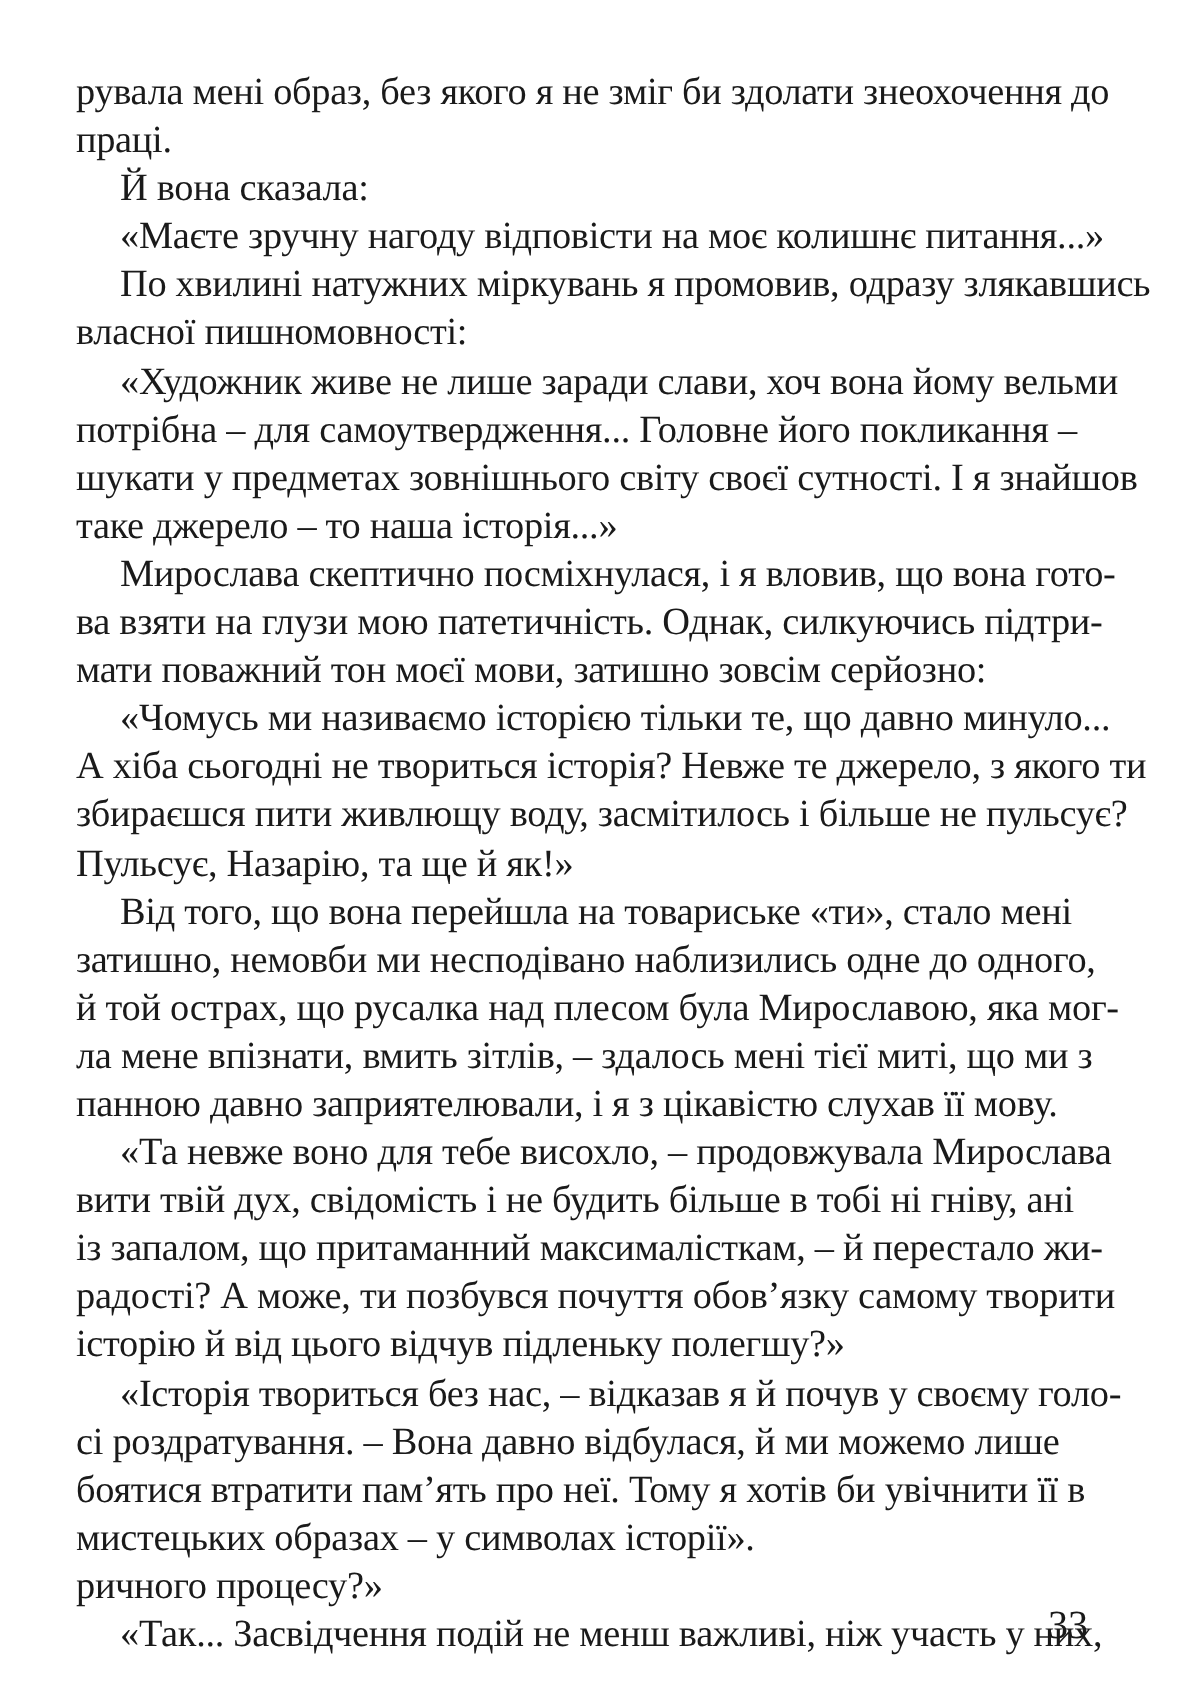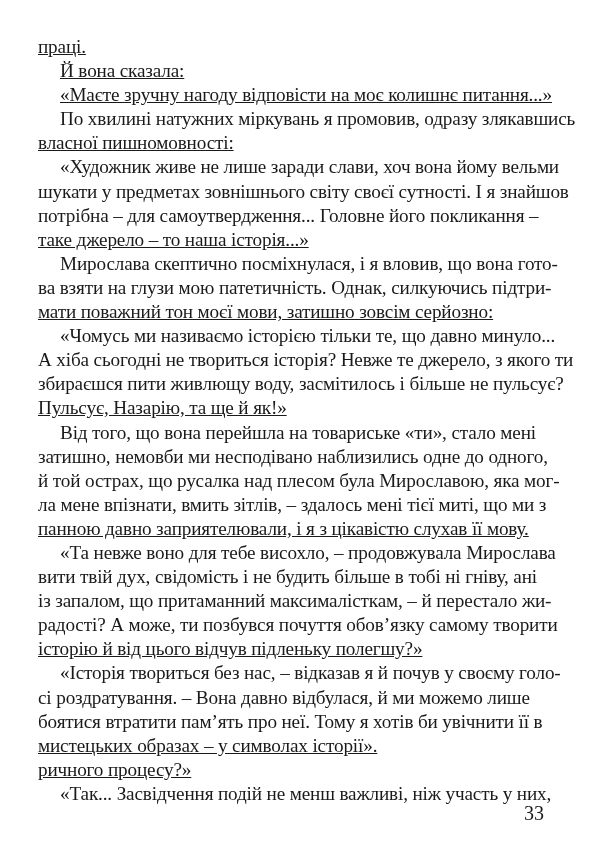--- a/index.html
+++ b/index.html
@@ -36,44 +36,44 @@
       white-space: nowrap;
       text-align: justify;
       text-align-last: justify;
       letter-spacing: -0.15px;
     }
     .line.indent {
       padding-left: 22px;
     }
     .line.last {
       text-align-last: left;
-      text-decoration: underline;
     }
     .page-number {
       position: absolute;
       left: 524px;
       top: 803px;
       font-size: 20px;
       line-height: 20px;
       font-family: "Liberation Serif", "DejaVu Serif", serif;
     }
   </style>
 </head>
 <body>
 
 <div class="page">
   <div class="text-block">
+    <span class="line">рувала мені образ, без якого я не зміг би здолати знеохочення до</span>
     <span class="line last">праці.</span>
     <span class="line indent last">Й вона сказала:</span>
     <span class="line indent last">«Маєте зручну нагоду відповісти на моє колишнє питання...»</span>
     <span class="line indent">По хвилині натужних міркувань я промовив, одразу злякавшись</span>
     <span class="line last">власної пишномовності:</span>
     <span class="line indent">«Художник живе не лише заради слави, хоч вона йому вельми</span>
+    <span class="line">потрібна – для самоутвердження... Головне його покликання –</span>
     <span class="line">шукати у предметах зовнішнього світу своєї сутності. І я знайшов</span>
-    <span class="line">потрібна – для самоутвердження... Головне його покликання –</span>
     <span class="line last">таке джерело – то наша історія...»</span>
     <span class="line indent">Мирослава скептично посміхнулася, і я вловив, що вона гото-</span>
     <span class="line">ва взяти на глузи мою патетичність. Однак, силкуючись підтри-</span>
     <span class="line last">мати поважний тон моєї мови, затишно зовсім серйозно:</span>
     <span class="line indent">«Чомусь ми називаємо історією тільки те, що давно минуло...</span>
     <span class="line">А хіба сьогодні не твориться історія? Невже те джерело, з якого ти</span>
     <span class="line">збираєшся пити живлющу воду, засмітилось і більше не пульсує?</span>
     <span class="line last">Пульсує, Назарію, та ще й як!»</span>
     <span class="line indent">Від того, що вона перейшла на товариське «ти», стало мені</span>
     <span class="line">затишно, немовби ми несподівано наблизились одне до одного,</span>

